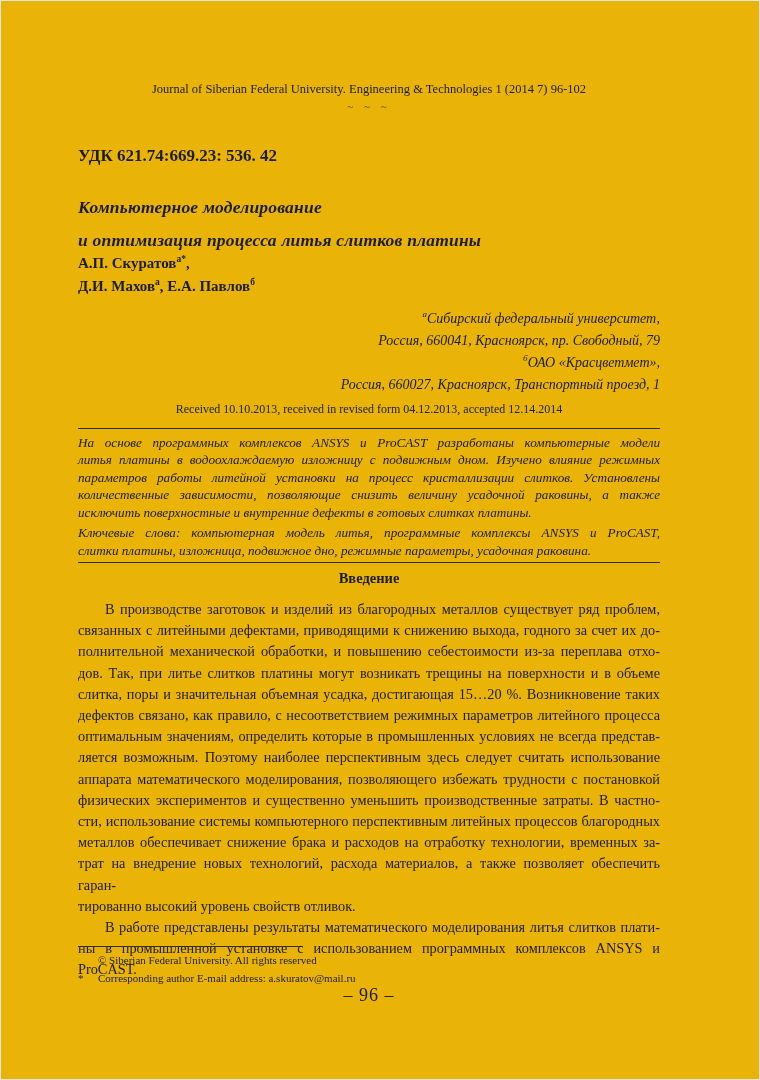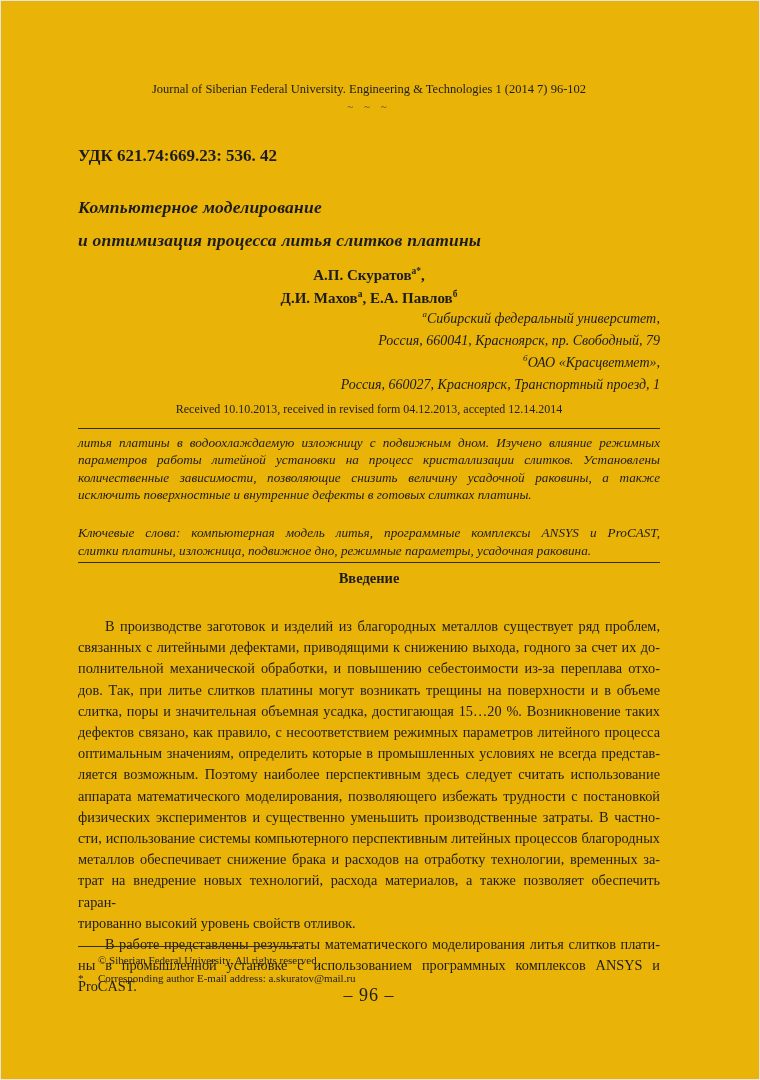--- a/index.html
+++ b/index.html
@@ -14,38 +14,38 @@
     overflow: hidden;
   }
   .col { position: absolute; left: 78px; width: 582px; }
 
   #journal-header { top: 82px; text-align: center; font-size: 12.5px; white-space: nowrap; }
   #ornament { top: 100px; text-align: center; font-size: 11px; letter-spacing: 4px; color: #4a4a4a; }
   #udk { top: 146px; font-size: 17px; font-weight: bold; }
 
   #title { top: 191px; font-size: 17.5px; font-weight: bold; line-height: 33px; letter-spacing: 0.2px; font-style: italic; }
 
-  #authors { top: 264px; text-align: center; font-weight: bold; font-size: 15px; line-height: 23px; }
+  #authors { top: 252px; text-align: left; font-weight: bold; font-size: 15px; line-height: 23px; }
   #authors sup { font-size: 9.5px; line-height: 0; }
 
   #affiliations { top: 308px; text-align: right; font-style: italic; font-size: 14px; line-height: 22px; }
   #affiliations sup { font-size: 9px; line-height: 0; }
 
   #received { top: 402px; text-align: center; font-size: 12px; color: #222; }
 
   .rule { position: absolute; left: 78px; width: 582px; border-top: 1.6px solid #2e2e2e; height: 0; }
   #rule1 { top: 428px; }
   #rule2 { top: 562px; }
 
   #abstract { top: 434px; font-style: italic; font-size: 13.2px; line-height: 17.4px; }
   #keywords { top: 524px; font-style: italic; font-size: 13.2px; line-height: 18px; }
 
   #intro-heading { top: 570px; text-align: center; font-weight: bold; font-size: 14.5px; }
 
-  #body { top: 599px; font-size: 14.3px; line-height: 21.2px; margin-top: 17px; }
+  #body { top: 599px; font-size: 14.3px; line-height: 21.2px; }
 
   .jline { text-align: justify; text-align-last: justify; -moz-text-align-last: justify; text-justify: inter-word; white-space: normal; }
   .jline.end { text-align-last: left; -moz-text-align-last: left; }
   .jline.indent { text-indent: 27px; }
 
   #fn-rule { top: 946px; width: 224px; border-top: 1.4px solid #2e2e2e; }
   #footnotes { top: 952px; font-size: 11px; line-height: 17.5px; color: #222; }
   .fn-line { display: flex; align-items: center; }
   .fn-marker { width: 20px; flex: 0 0 20px; }
   .fn-text { flex: 1; }
@@ -78,20 +78,21 @@
       <div>Россия, 660041, Красноярск, пр. Свободный, 79</div>
       <div><sup>б</sup>ОАО «Красцветмет»,</div>
       <div>Россия, 660027, Красноярск, Транспортный проезд, 1</div>
     </div>
 
   <div class="col" id="received">Received 10.10.2013, received in revised form 04.12.2013, accepted 12.14.2014</div>
 
   <div class="rule" id="rule1"></div>
 
   <div class="col" id="abstract">
+      <div class="jline">На основе программных комплексов ANSYS и ProCAST разработаны компьютерные модели</div>
       <div class="jline">литья платины в водоохлаждаемую изложницу с подвижным дном. Изучено влияние режимных</div>
       <div class="jline">параметров работы литейной установки на процесс кристаллизации слитков. Установлены</div>
       <div class="jline">количественные зависимости, позволяющие снизить величину усадочной раковины, а также</div>
       <div class="jline end">исключить поверхностные и внутренние дефекты в готовых слитках платины.</div>
     </div>
 
   <div class="col" id="keywords">
       <div class="jline">Ключевые слова: компьютерная модель литья, программные комплексы ANSYS и ProCAST,</div>
       <div class="jline end">слитки платины, изложница, подвижное дно, режимные параметры, усадочная раковина.</div>
     </div>

